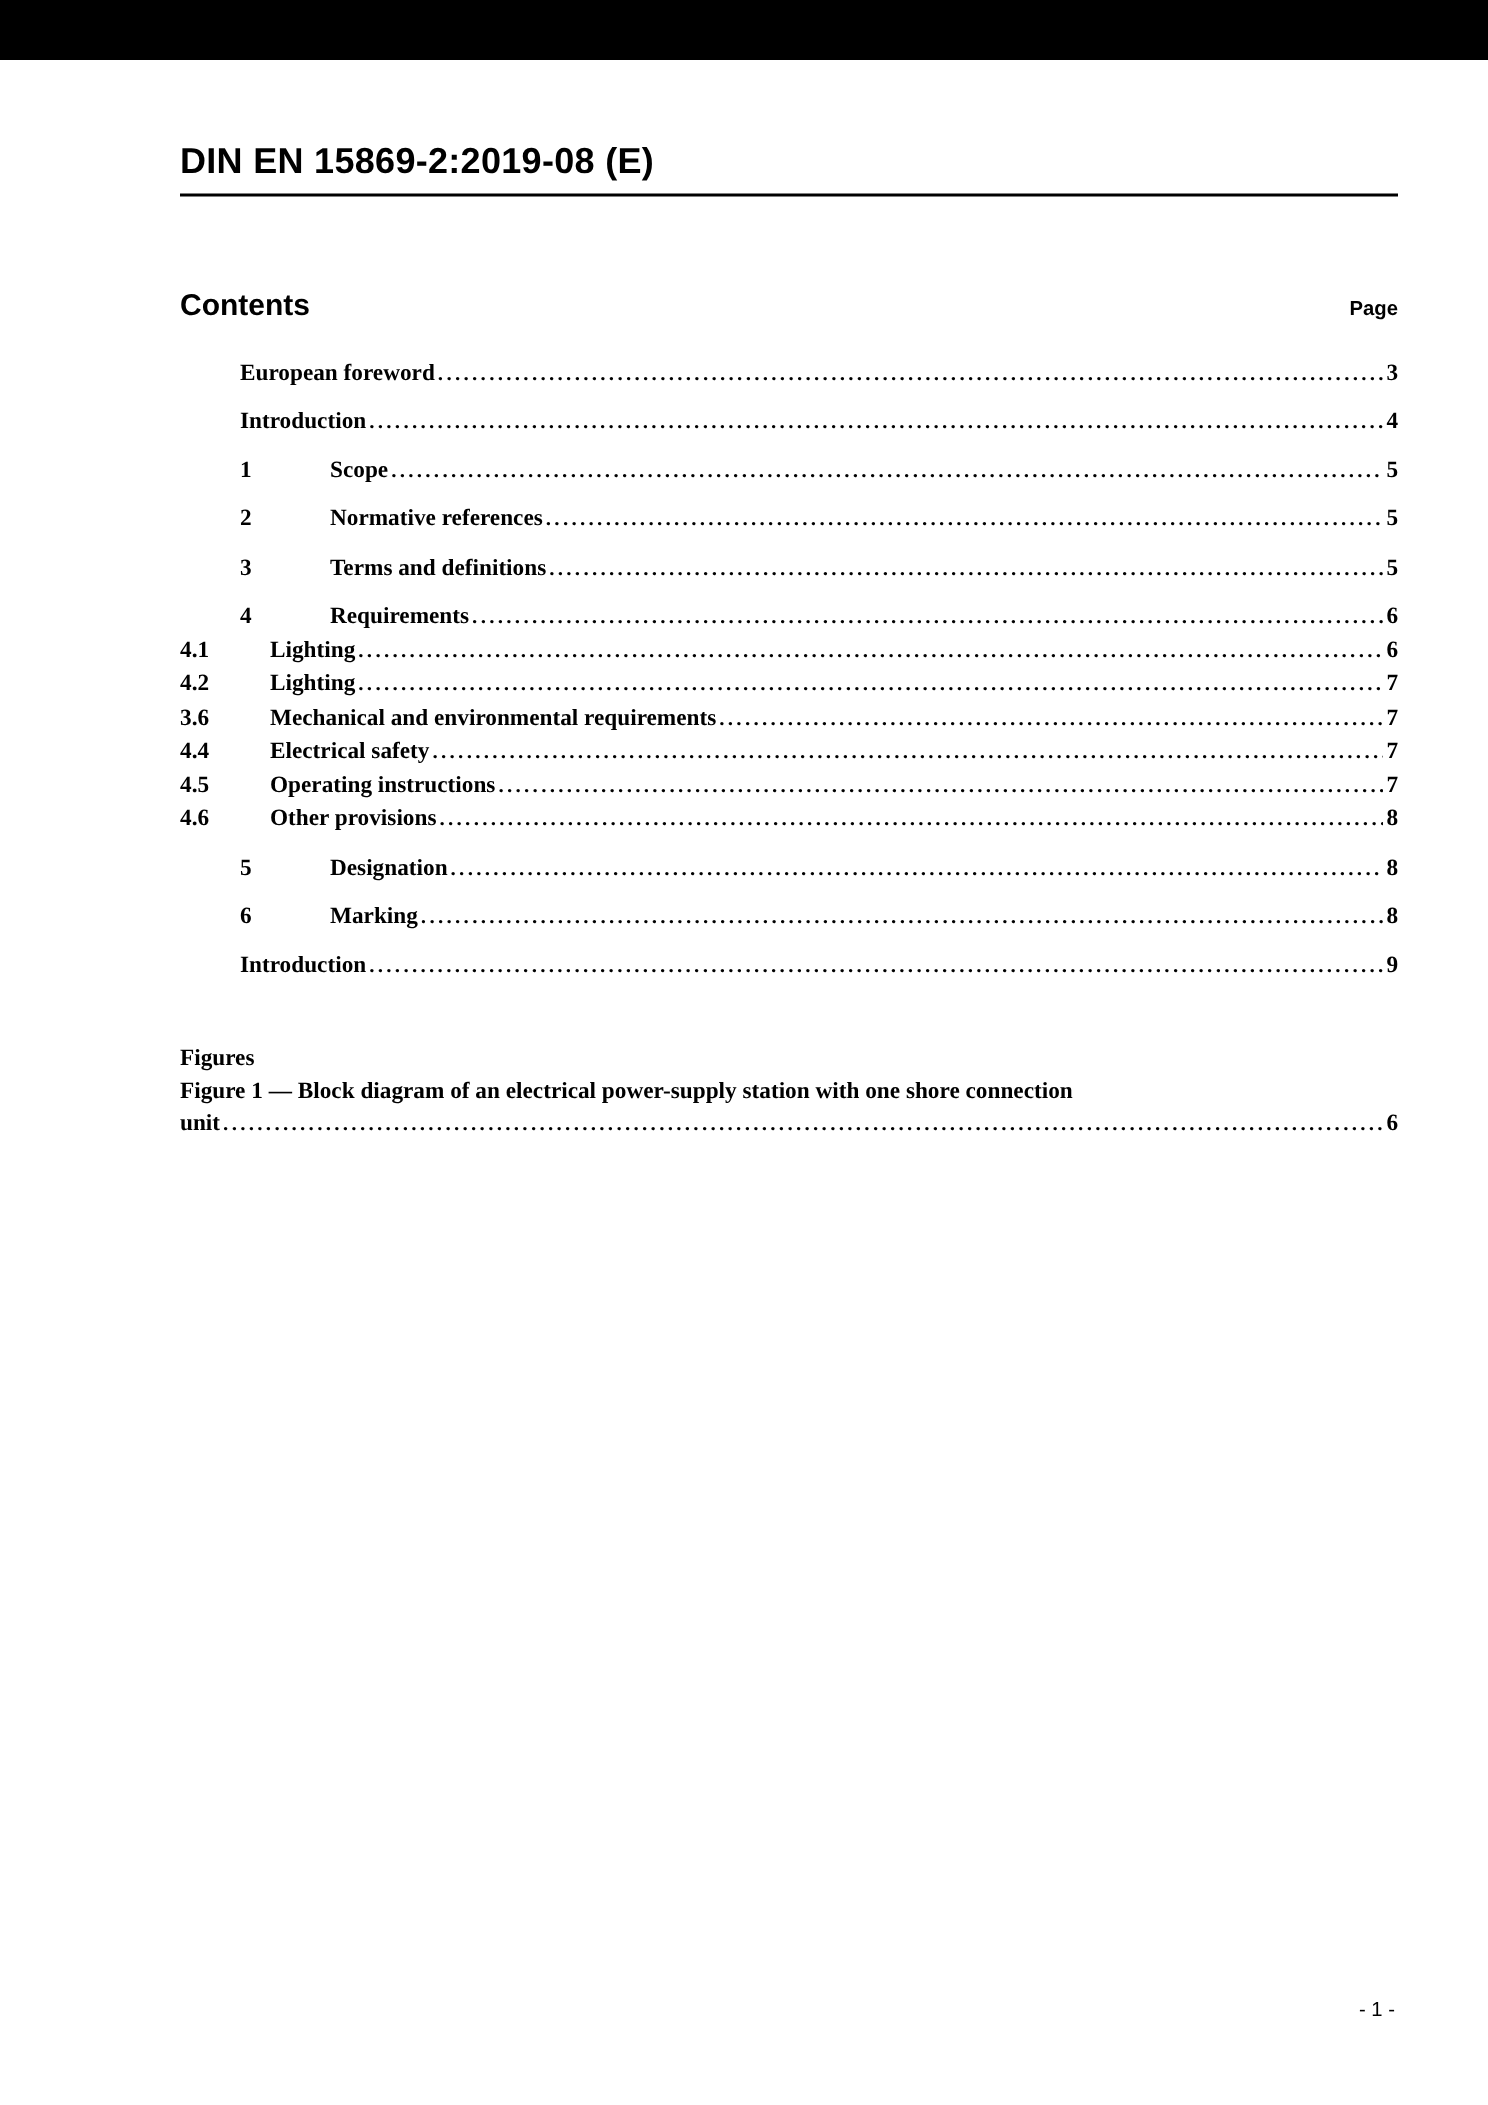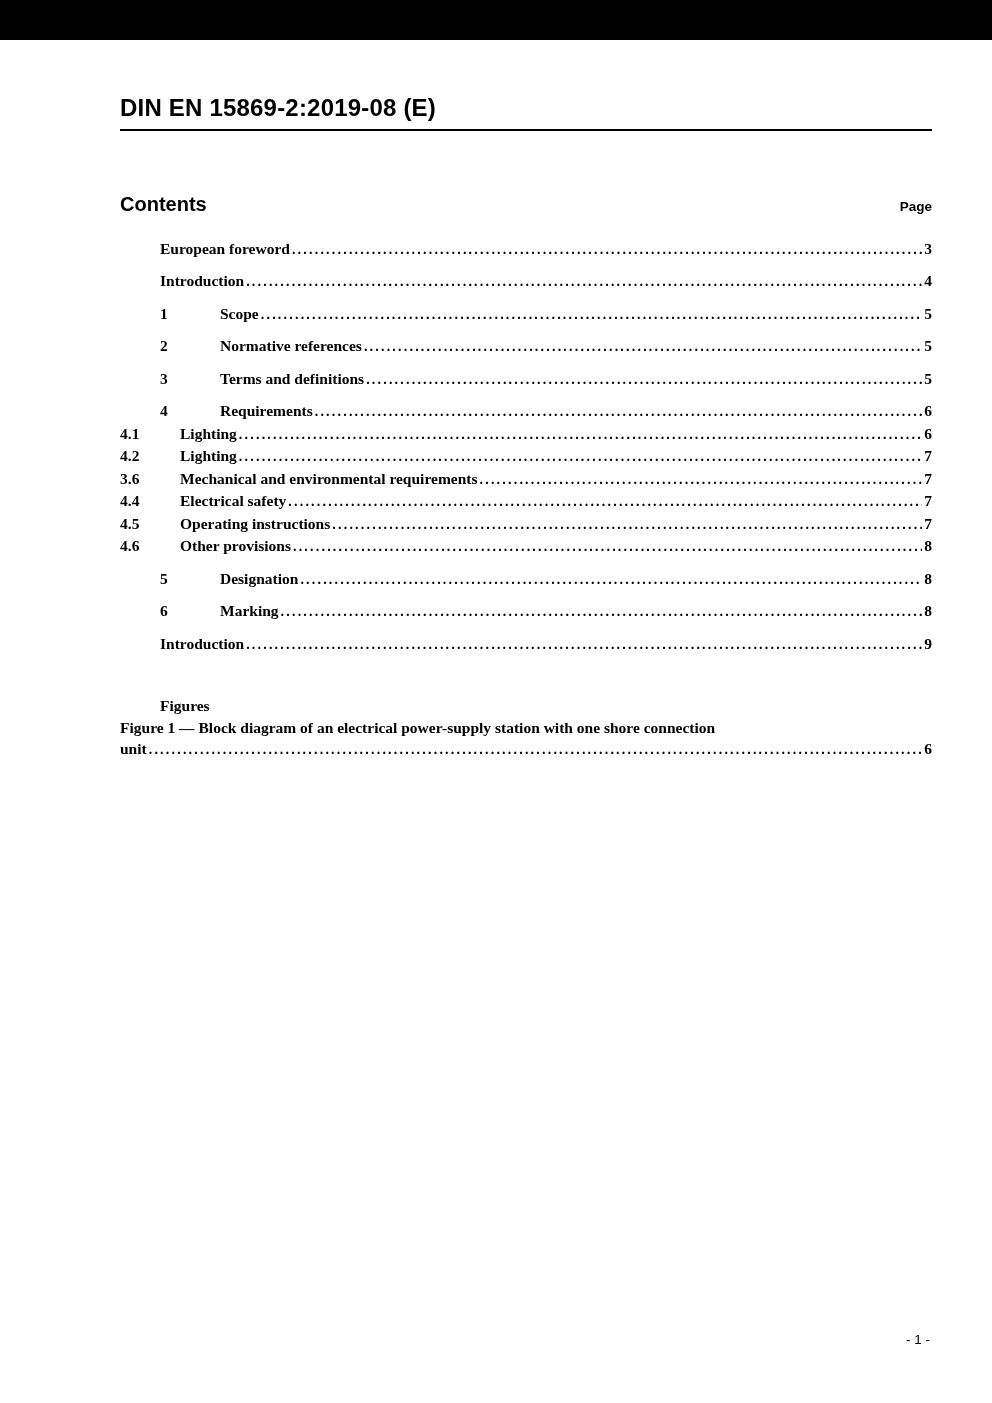--- a/index.html
+++ b/index.html
@@ -80,21 +80,20 @@
     font-size: 14px;
     font-weight: bold;
   }
   .toc-page { flex: 0 0 auto; }
   .figures-heading {
     margin-top: 40px;
     font-family: "Liberation Serif", serif;
     font-weight: bold;
     font-size: 15.5px;
     line-height: 21.5px;
-    margin-left: 40px;
   }
   .figure-entry {
   }
   .figure-line1 {
     font-family: "Liberation Serif", serif;
     font-weight: bold;
     font-size: 15.5px;
     line-height: 21.5px;
   }
   .page-footer {

